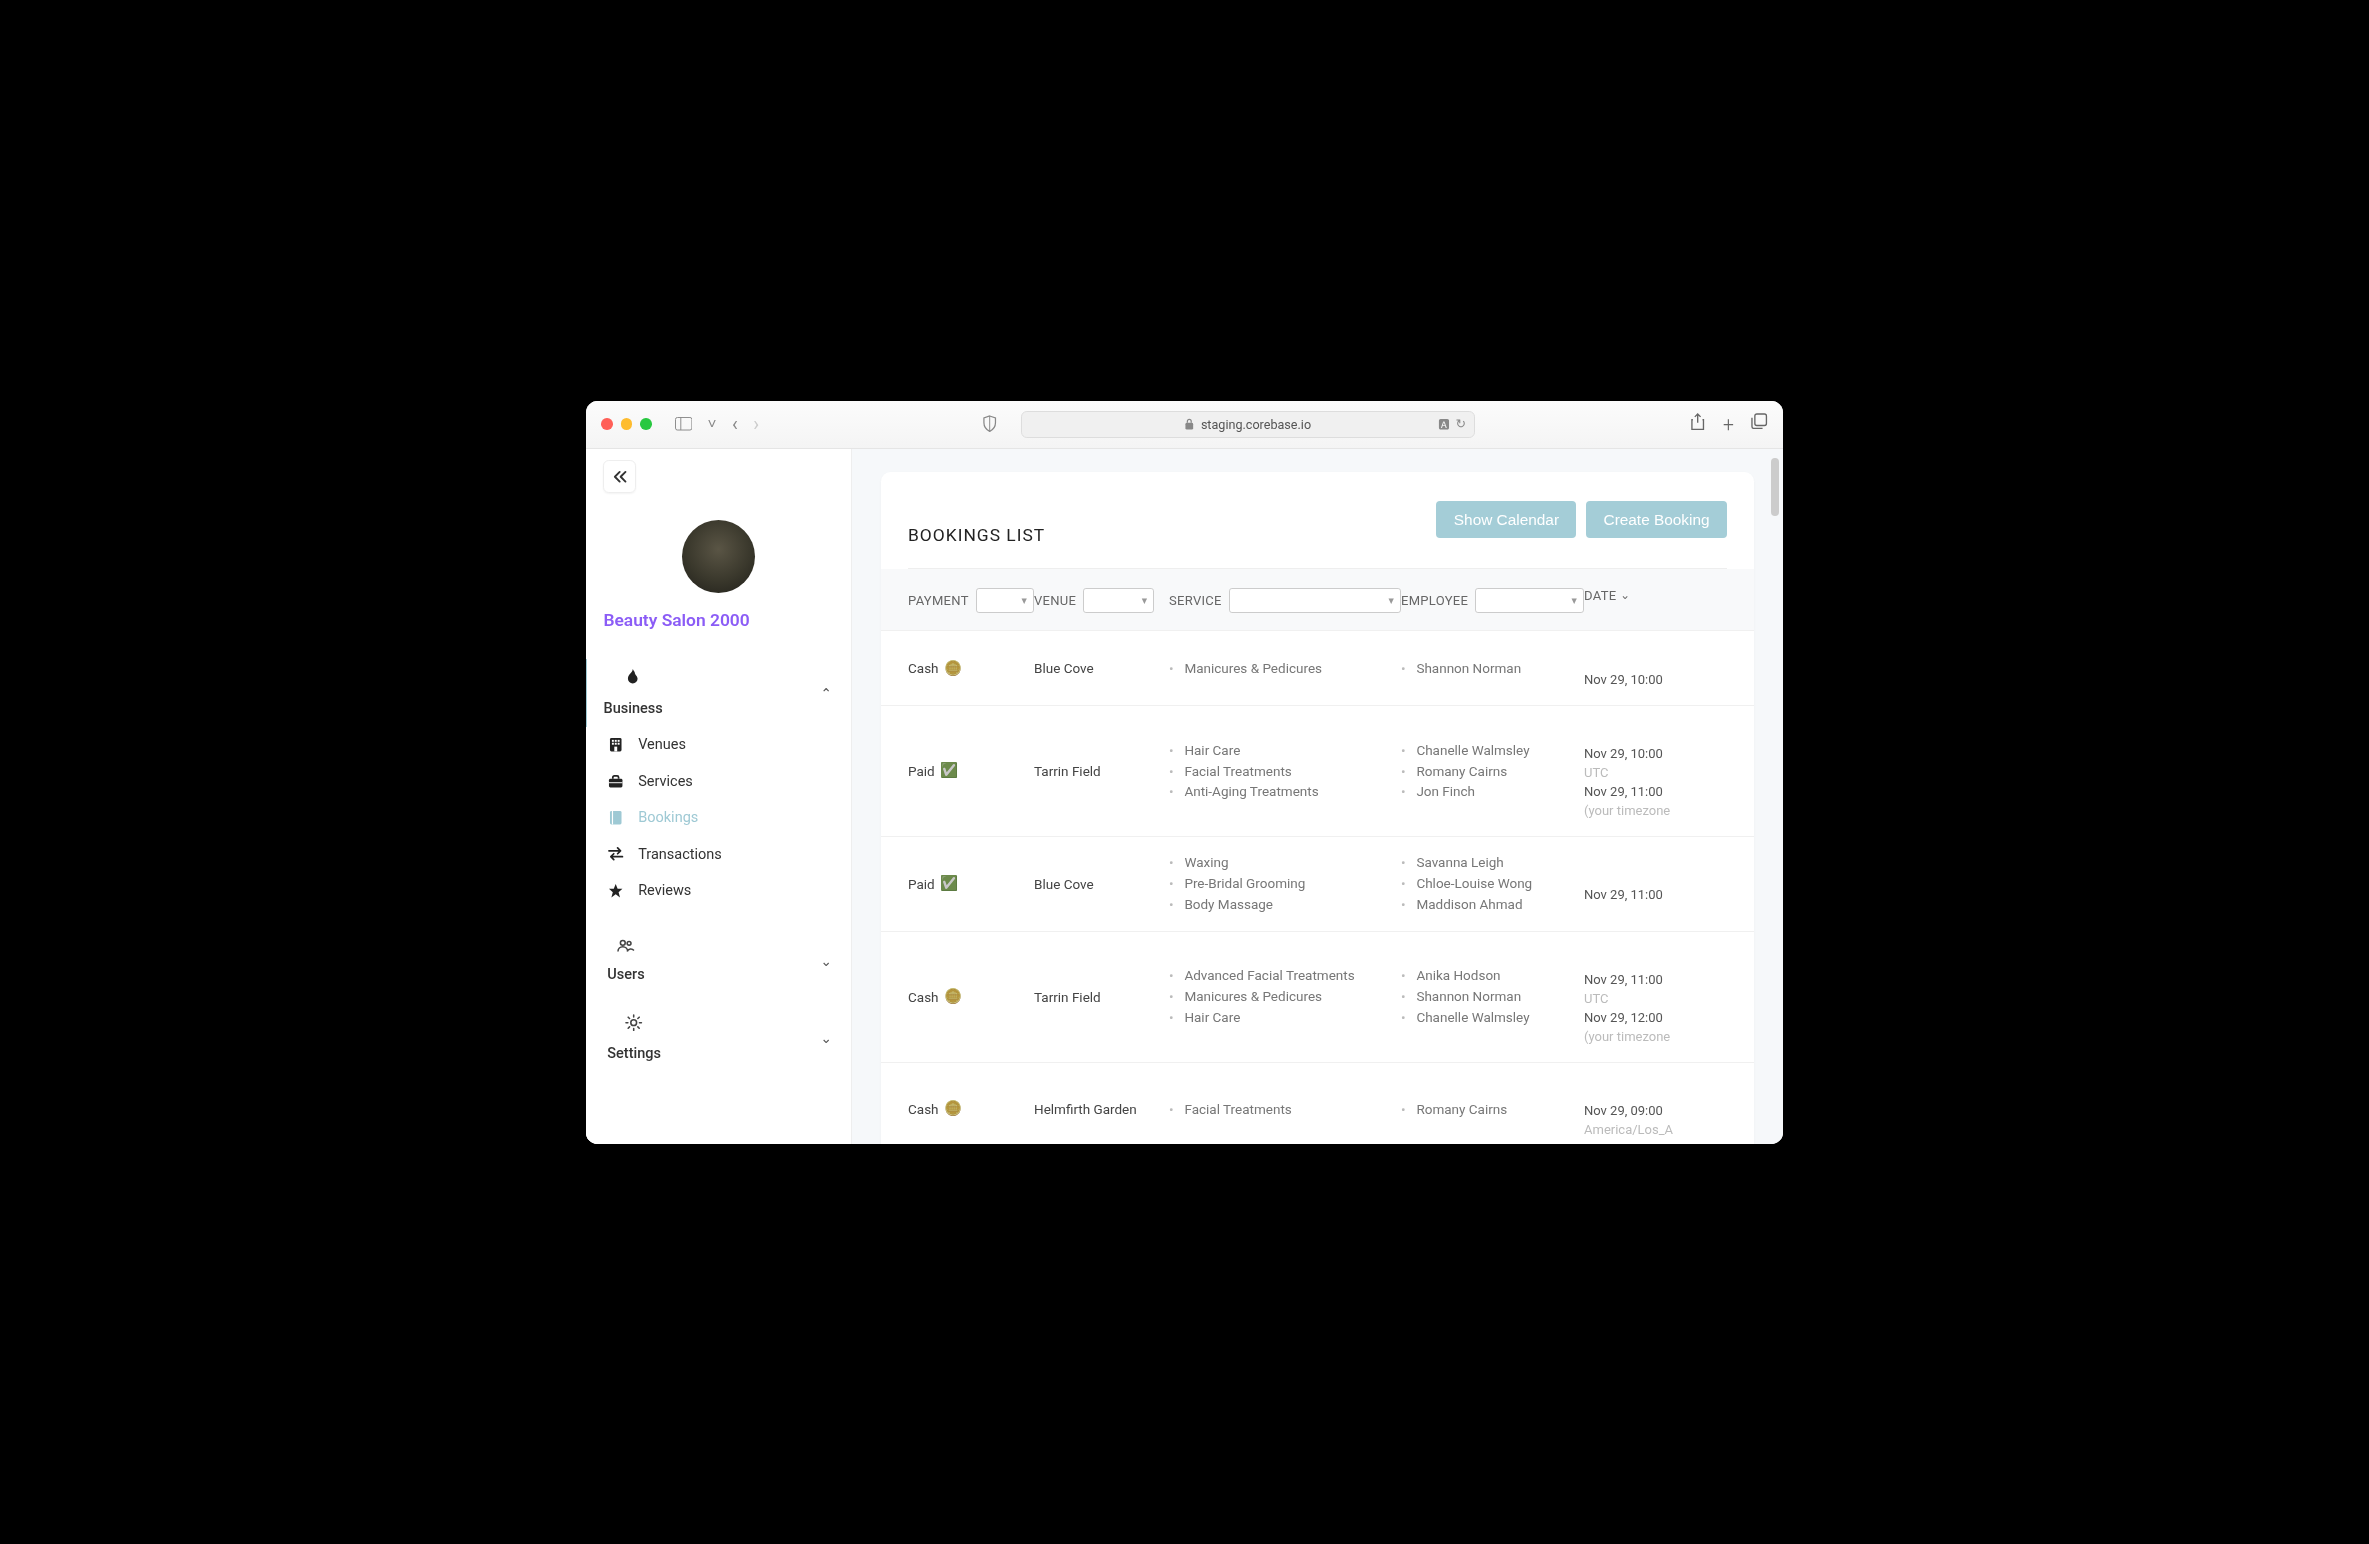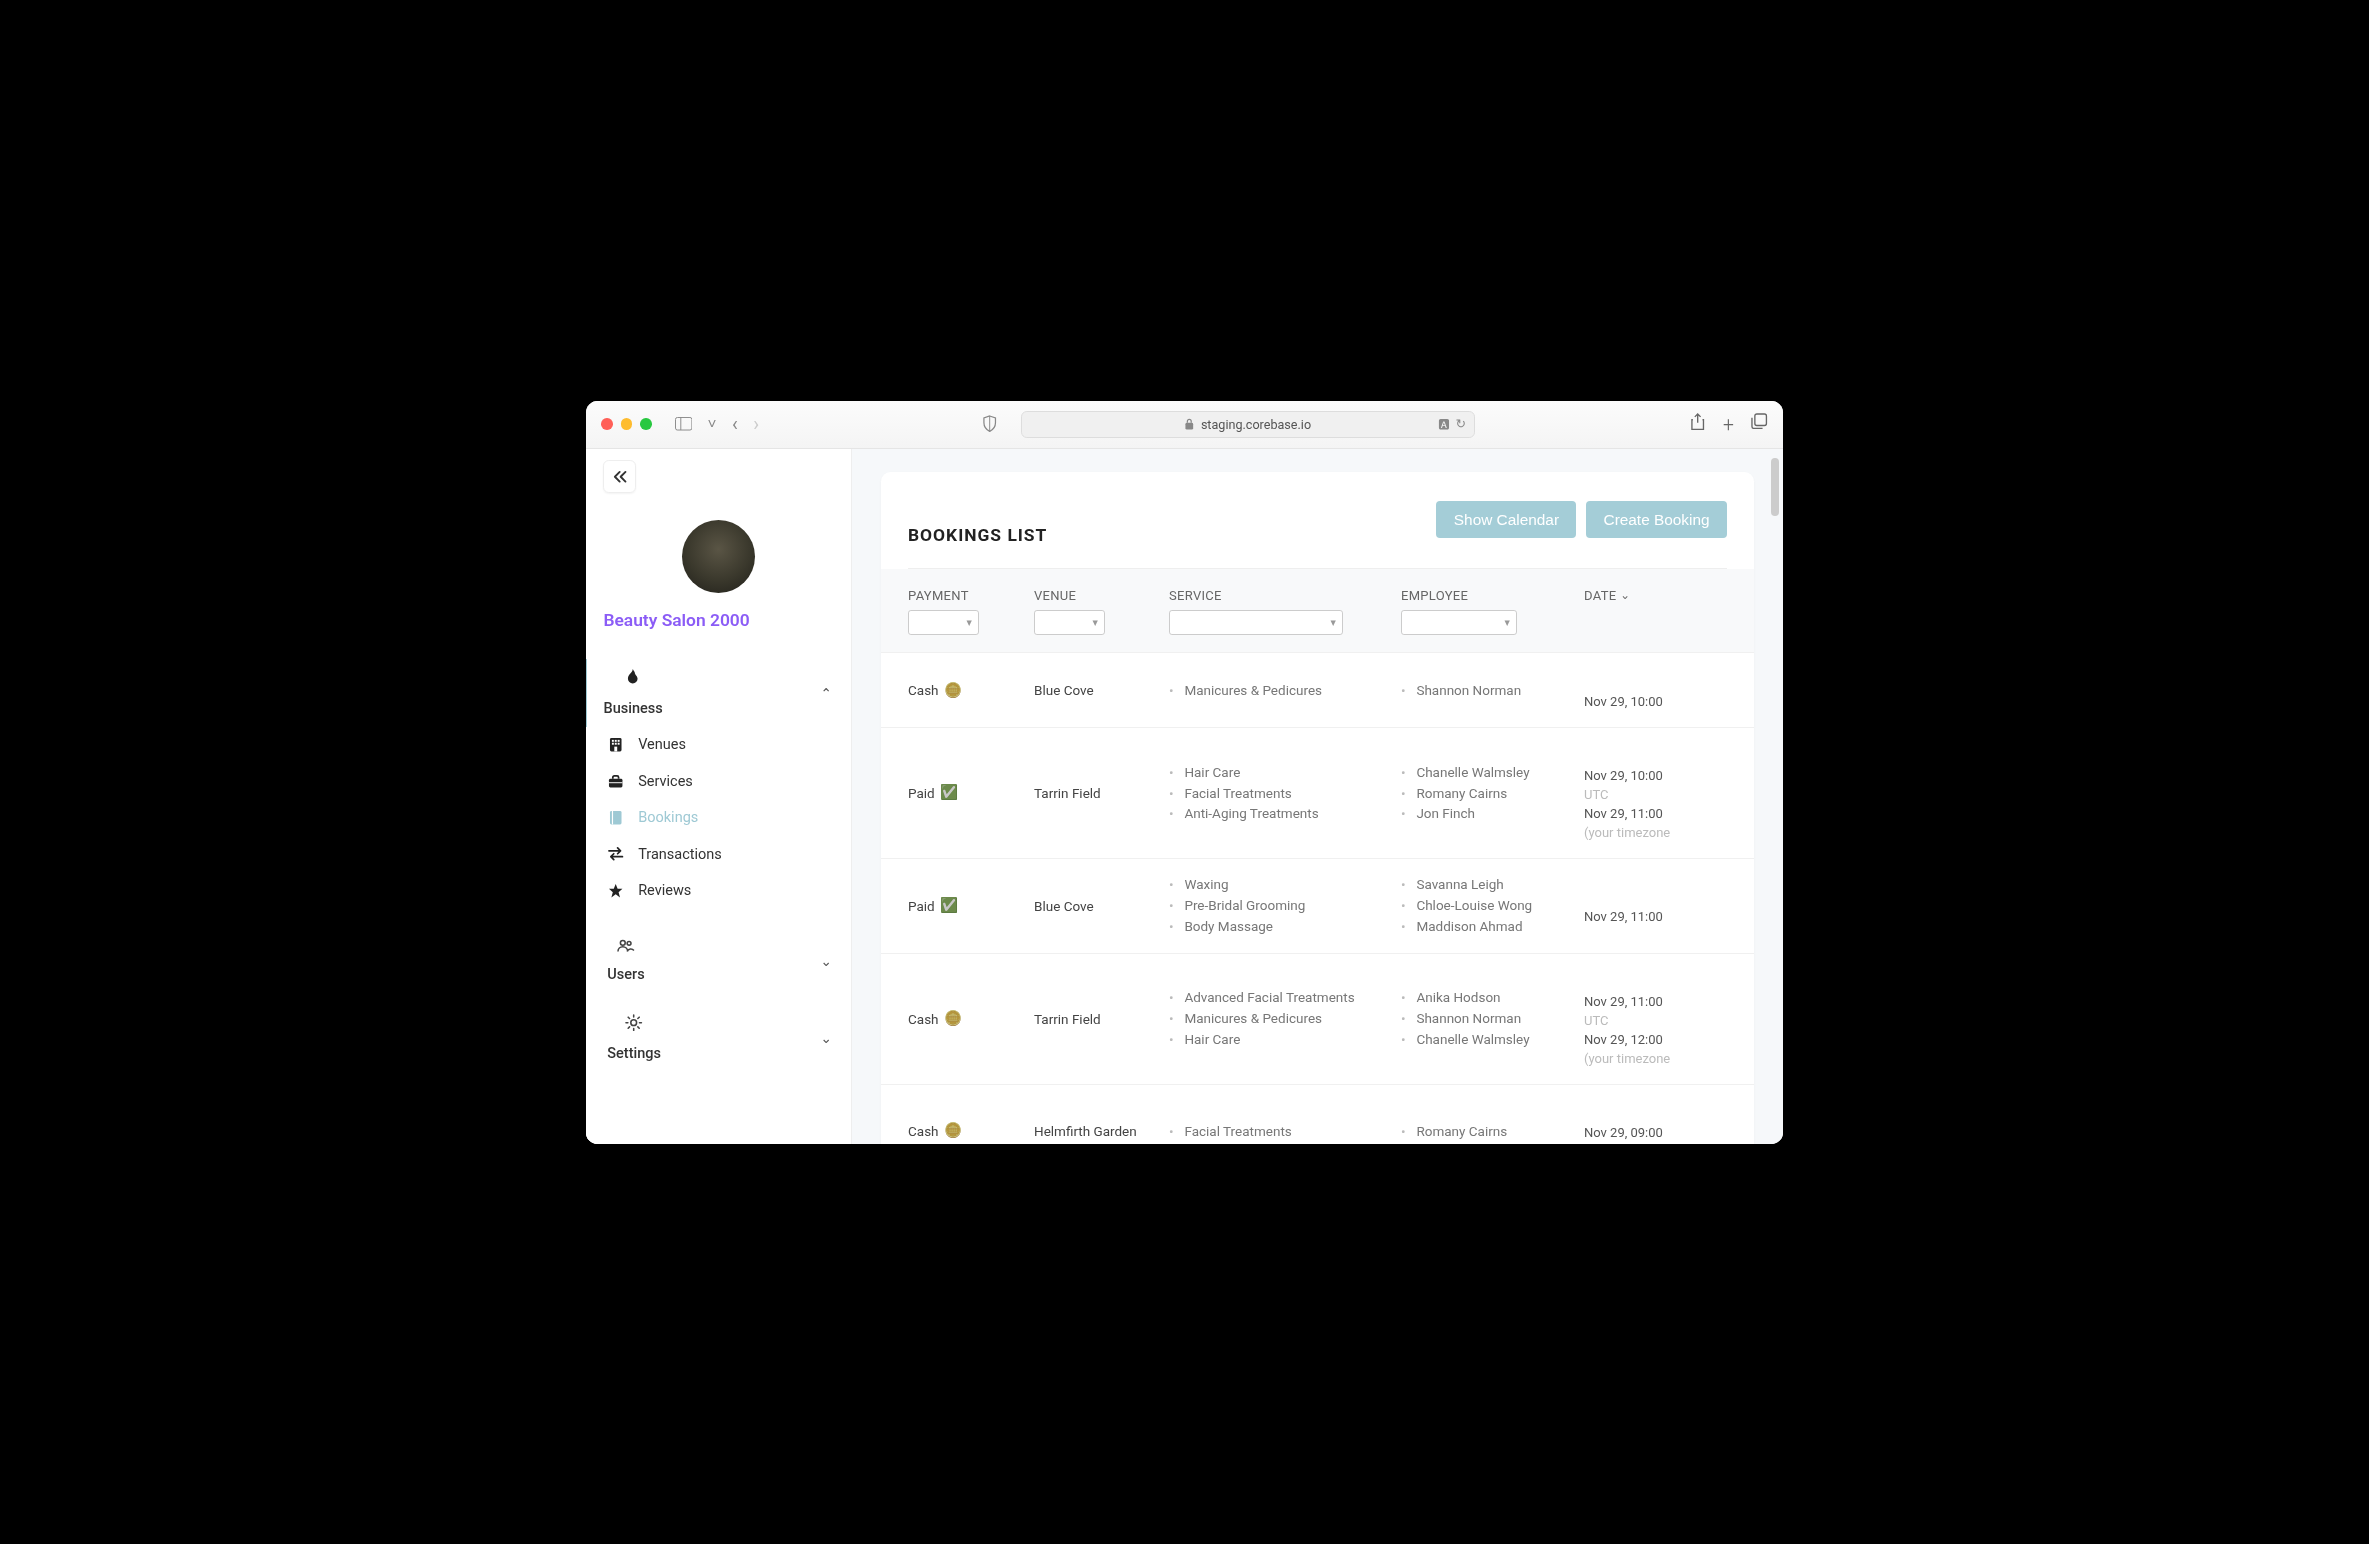--- a/index.html
+++ b/index.html
@@ -107,39 +107,39 @@
 .scroll-thumb { position:absolute; right:3.9px; top:9.7px; width:7.7px; height:58px; background:#ccc; border-radius:3.9px;}
 .card {
   background:#fff; border-radius:9.7px; margin: 0 29px 29px 29px;
   box-shadow: 0 1px 2.9px rgba(0,0,0,0.04);
   overflow:hidden;
 }
 .card-head {
   display:flex; align-items:center; justify-content:space-between;
   padding: 23px 27px 7.7px 27px;
 }
-.title { font-size: 17.4px; letter-spacing:1px; font-weight:700; color:#222;margin-top:30px; }
+.title { font-size: 17.4px; letter-spacing:1px; font-weight:400; color:#222;margin-top:30px; }
 .actions { display:flex; gap:9.7px; }
 .btn {
   background:#a4cdd7; color:#fff; border:none;
   padding: 9.7px 17.4px; font-size:15.4px; border-radius:3.9px;
   cursor:pointer;
 }
 
 .hr { border-top:1px solid #eee; margin: 15.4px 27px 0; }
 
 .thead {
   background:#f8f9fa;
   display:grid;
   grid-template-columns: 126px 135px 232px 183px 106px;
   gap: 0;
   padding: 19.3px 27px 17.4px;
   align-items:start;
 }
-.th { font-size:13px; color:#666; letter-spacing:0.3px; display:flex; flex-direction:column; gap:7px; }
+.th { font-size:13px; color:#666; letter-spacing:0.3px; display:flex; flex-direction:row; gap:7px; }
 .th-label { display:flex; align-items:center; gap:3.9px; }
 .filter-sel {
   height:25px; border:1px solid #ccc; border-radius:2.9px;
   background:#fff; font-size:11.6px; color:#666;
   position:relative;
 }
 .filter-sel.w1 { width: 71px; }
 .filter-sel.w2 { width: 71px; }
 .filter-sel.w3 { width: 174px; }
 .filter-sel.w4 { width: 116px; }

